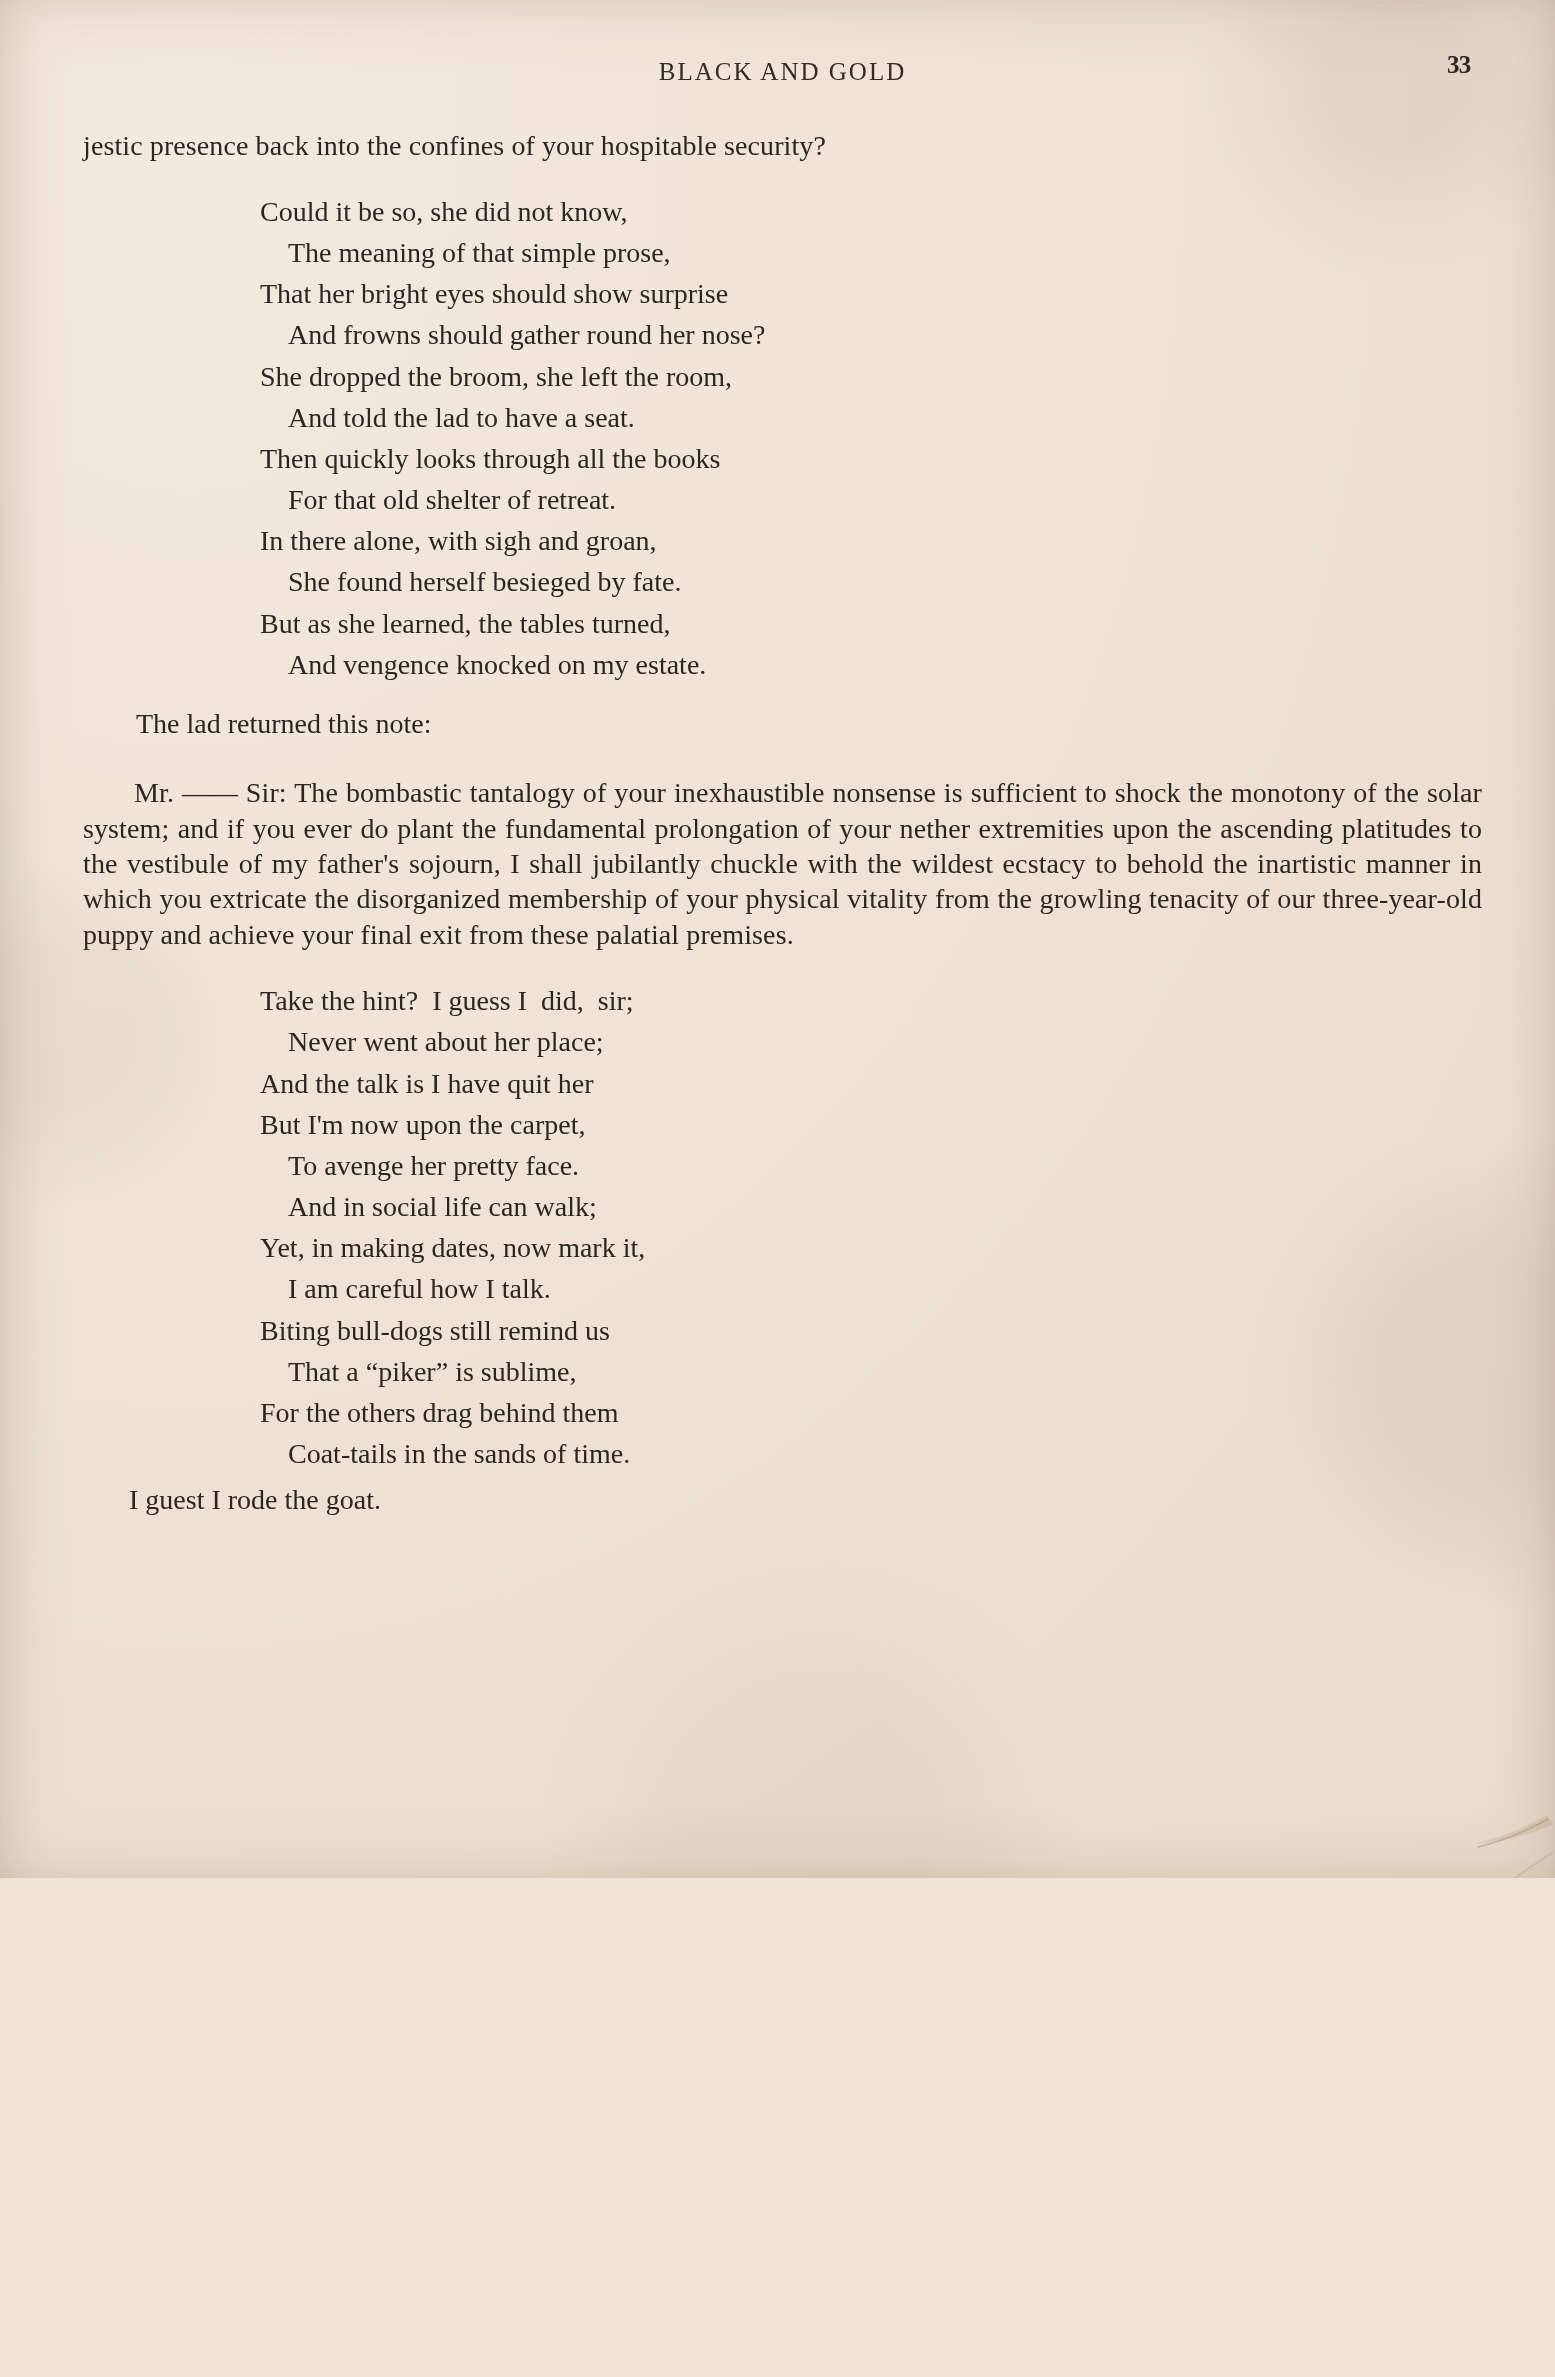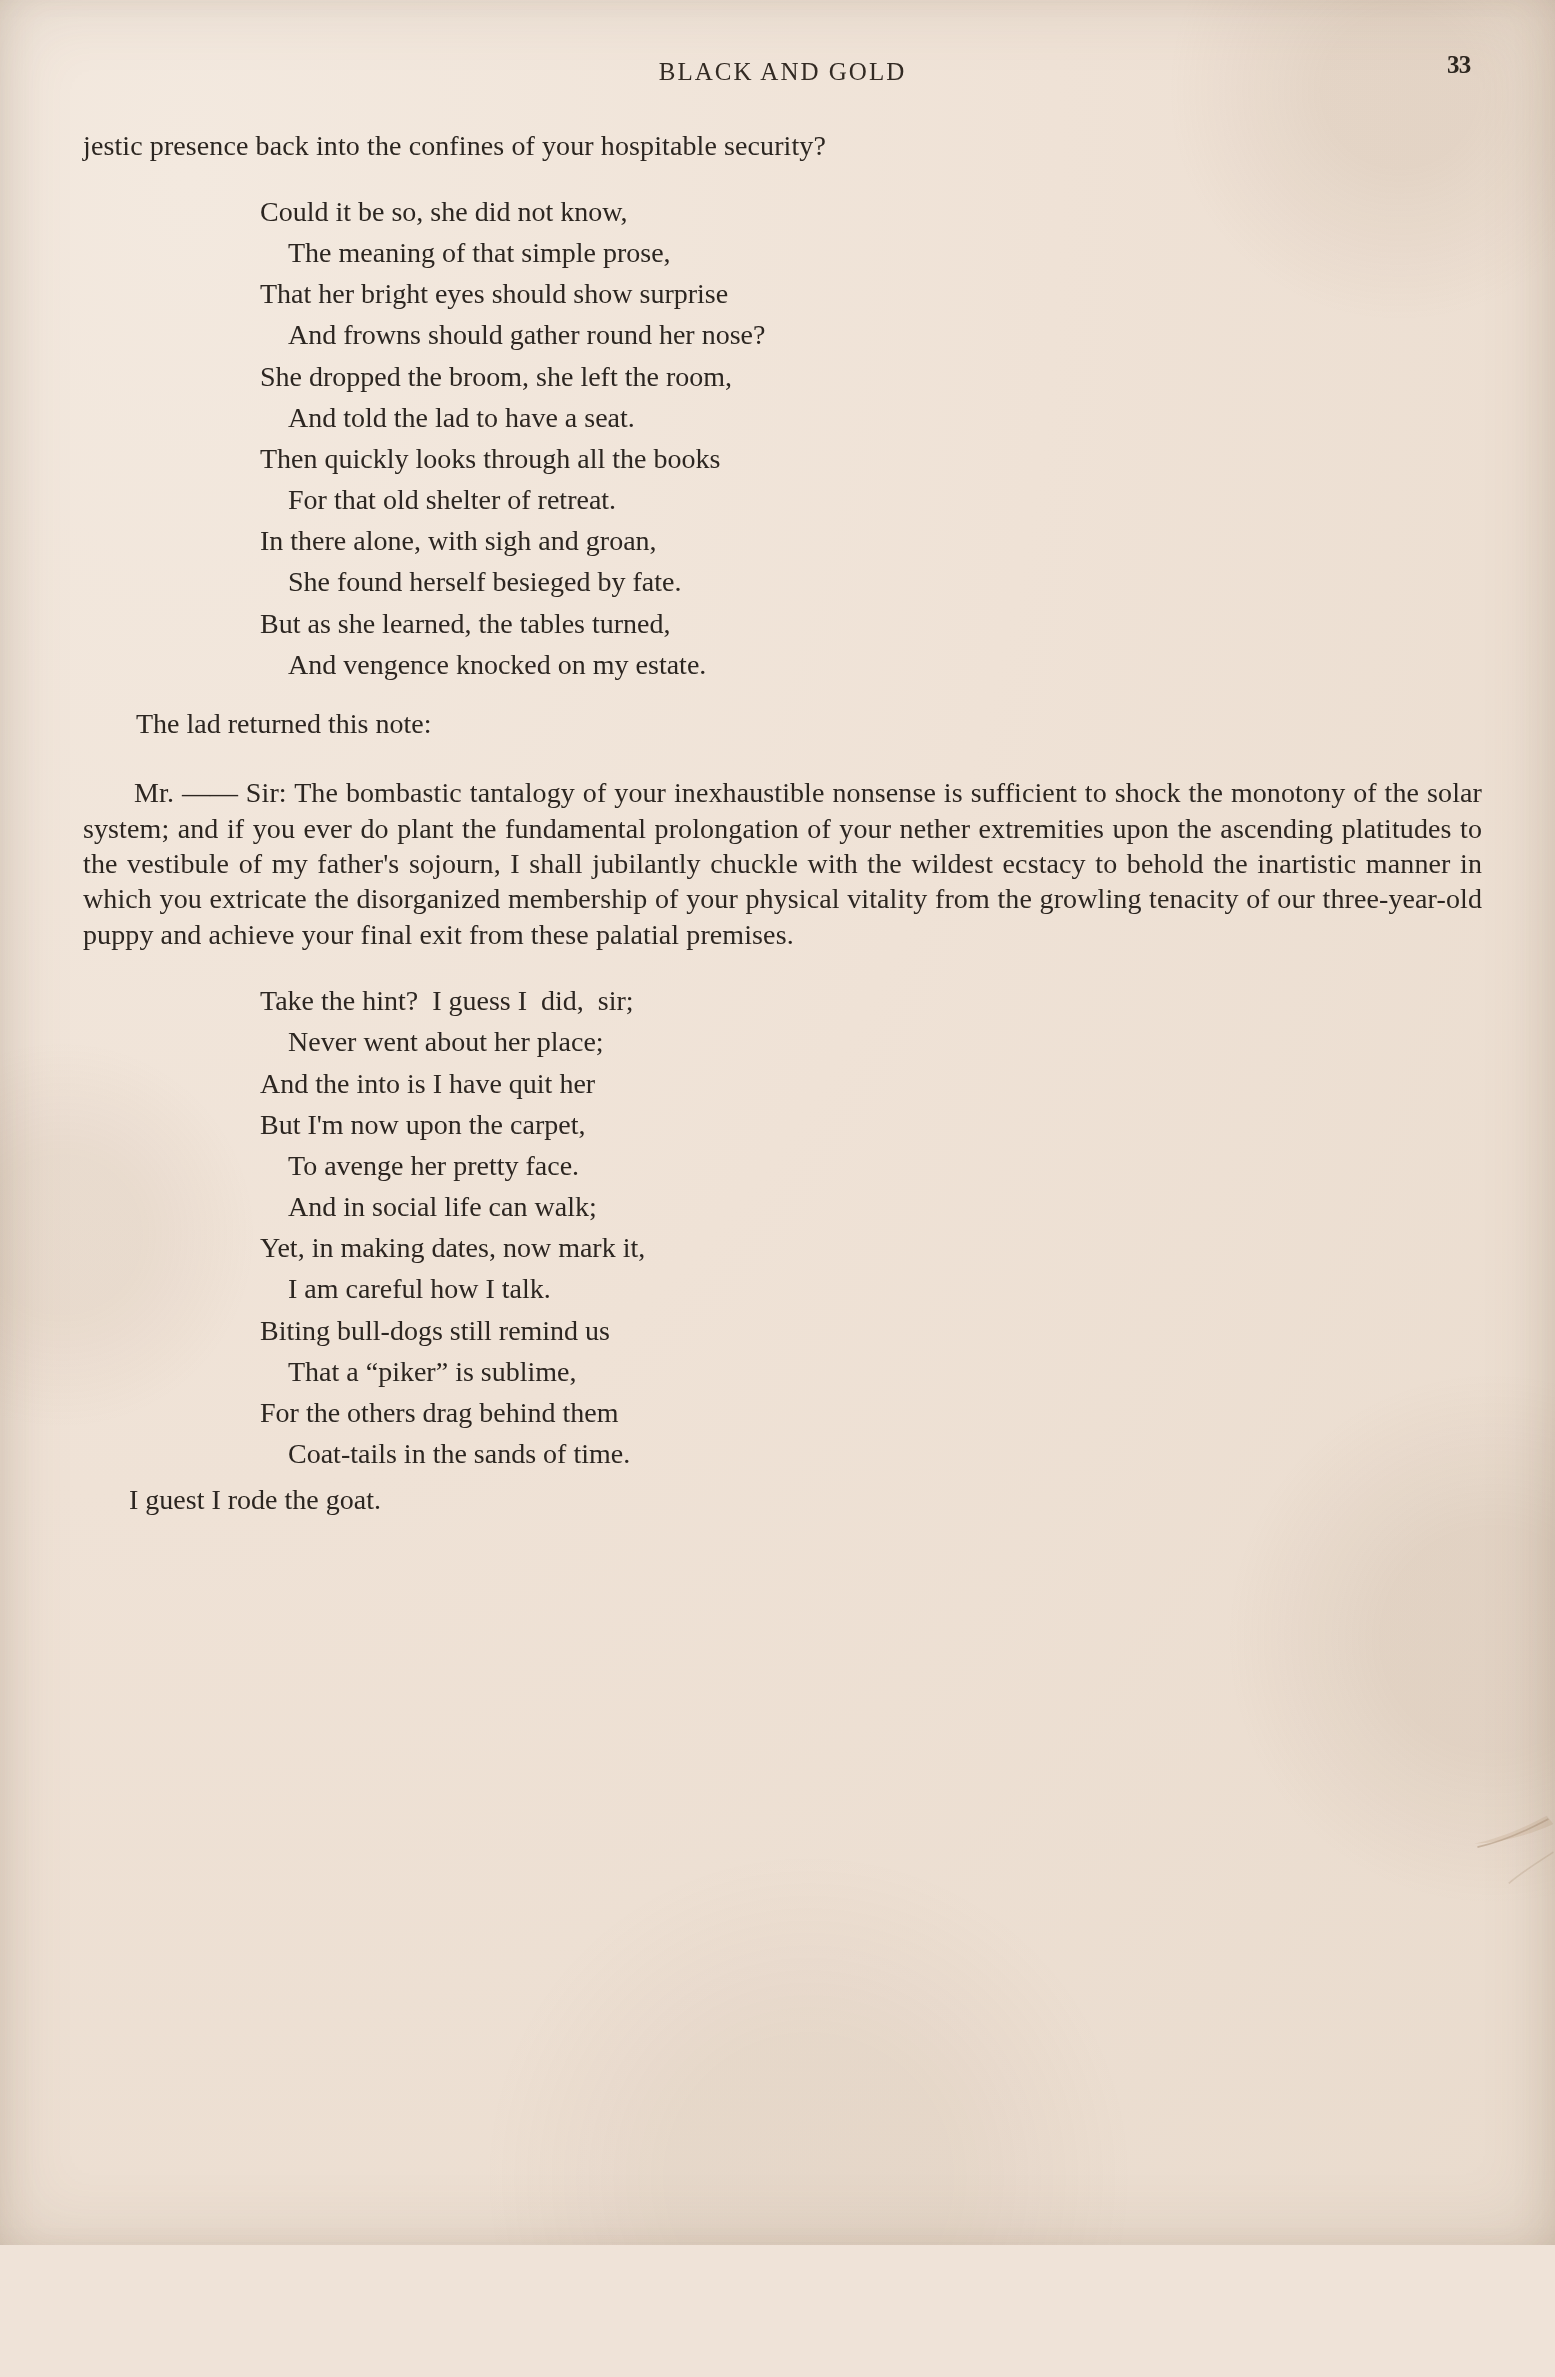--- a/index.html
+++ b/index.html
@@ -7,21 +7,21 @@
     padding: 0;
     background: #efe3d8;
   }
   body {
     font-family: "Liberation Serif", serif;
     color: #2b2520;
   }
   .page {
     position: relative;
     width: 1555px;
-    height: 2245px;
+    height: 1878px;
     box-sizing: border-box;
     background:
       radial-gradient(ellipse at 12% 8%, #f3e9df 0%, #efe2d6 45%, #e9dbcd 100%),
       linear-gradient(180deg, #f1e5db 0%, #ece0d3 60%, #e7d9ca 100%);
     overflow: hidden;
   }
   
   .page::before {
     content: "";
     position: absolute;
@@ -161,21 +161,21 @@
       <div class="ln ind">And vengence knocked on my estate.</div>
     </div>
 
     <p class="tagline">The lad returned this note:</p>
 
     <p class="prose letter"><span>Mr.</span> <span class="dash">——</span> <span>Sir:</span> <span>The bombastic tantalogy of your inexhaustible nonsense is sufficient to shock the monotony of the solar system; and if you ever do plant the fundamental prolongation of your nether extremities upon the ascending platitudes to the vestibule of my father's sojourn, I shall jubilantly chuckle with the wildest ecstacy to behold the inartistic manner in which you extricate the disorganized membership of your physical vitality from the growling tenacity of our three-year-old puppy and achieve your final exit from these palatial premises.</span></p>
 
     <div class="verse second">
       <div class="ln">Take the hint?  I guess I  did,  sir;</div>
       <div class="ln ind">Never went about her place;</div>
-      <div class="ln">And the into is I have quit her</div>
+      <div class="ln">And the talk is I have quit her</div>
       <div class="ln">But I'm now upon the carpet,</div>
       <div class="ln ind">To avenge her pretty face.</div>
       <div class="ln ind">And in social life can walk;</div>
       <div class="ln">Yet, in making dates, now mark it,</div>
       <div class="ln ind">I am careful how I talk.</div>
       <div class="ln">Biting bull-dogs still remind us</div>
       <div class="ln ind">That a “piker” is sublime,</div>
       <div class="ln">For the others drag behind them</div>
       <div class="ln ind">Coat-tails in the sands of time.</div>
     </div>

